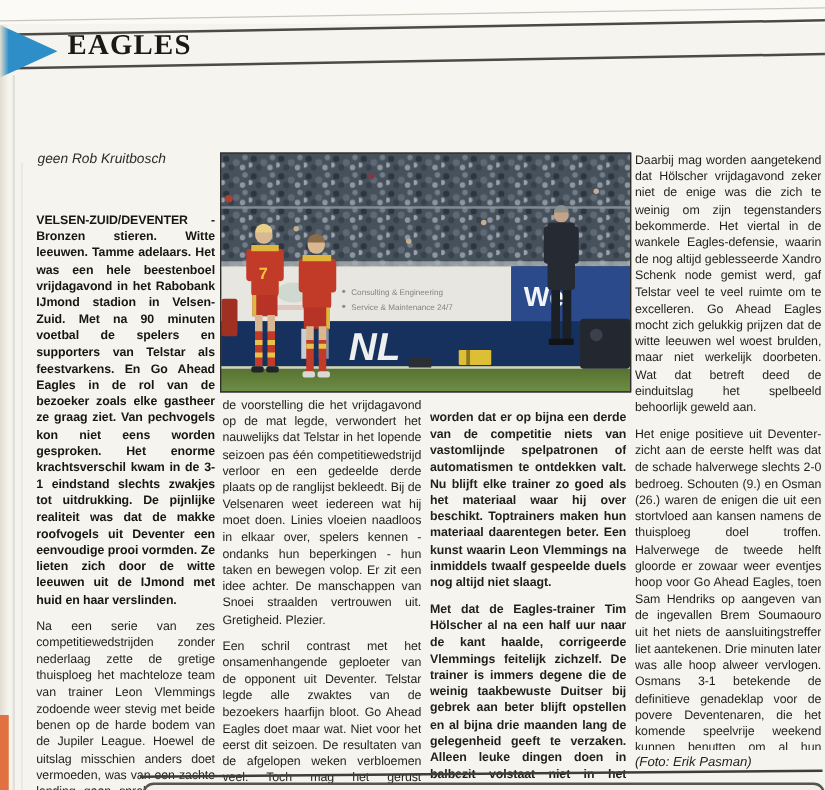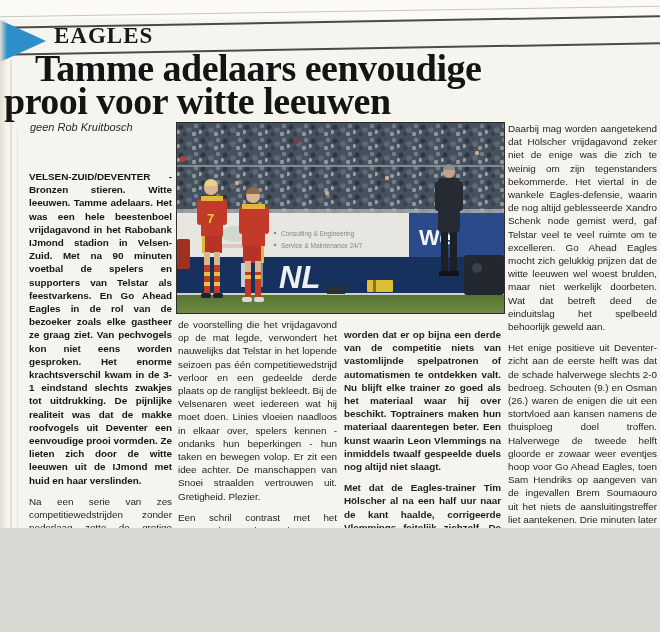--- a/index.html
+++ b/index.html
@@ -1,16 +1,16 @@
 <!DOCTYPE html>
 <html lang="nl"><head>
 <meta charset="utf-8">
 <style>
   html,body{margin:0;padding:0;background:#d9d7d1;}
-  .page{position:relative;width:660px;height:528px;background:#f6f4ef;overflow:hidden;
+  .page{position:relative;width:660px;height:632px;background:#f6f4ef;overflow:hidden;
         font-family:"Liberation Sans",sans-serif;color:#1f1e1b;}
   .scan-top{position:absolute;top:0;left:0;width:660px;height:19px;background:#fbfaf7;}
   .scan-edge{position:absolute;top:11px;left:0;width:660px;height:1px;background:#c9c6bd;transform:rotate(-0.9deg);}
   .rule{position:absolute;left:0;width:660px;height:2px;background:#4a4a46;transform:rotate(-1deg);}
   .rule.top{top:21px;}
   .rule.bottom{top:48px;}
   .triangle{position:absolute;left:0;top:20px;width:0;height:0;
             border-top:21px solid transparent;border-bottom:21px solid transparent;
             border-left:46px solid #2e8fc8;}
   .section-title{position:absolute;left:54px;top:23px;font-family:"Liberation Serif",serif;
@@ -49,24 +49,20 @@
 
 <div class="page">
   <div class="scan-top"></div>
   <div class="scan-edge"></div>
 
   <div class="rule top"></div>
   <div class="rule bottom"></div>
   <div class="triangle"></div>
   <span class="section-title">EAGLES</span>
 
-  <h1>
-    <span class="h1-line1">Tamme adelaars eenvoudige</span>
-    <span class="h1-line2">prooi voor witte leeuwen</span>
-  </h1>
   <div class="byline">geen Rob Kruitbosch</div>
 
   <div class="col col1">
     <p class="lead">VELSEN-ZUID/DEVENTER - Bronzen stieren. Witte leeuwen. Tamme adelaars. Het was een hele beestenboel vrijdagavond in het Rabobank IJmond stadion in Velsen-Zuid. Met na 90 minuten voetbal de spelers en supporters van Telstar als feestvarkens. En Go Ahead Eagles in de rol van de bezoeker zoals elke gastheer ze graag ziet. Van pechvogels kon niet eens worden gesproken. Het enorme krachtsverschil kwam in de 3-1 eindstand slechts zwakjes tot uitdrukking. De pijnlijke realiteit was dat de makke roofvogels uit Deventer een eenvoudige prooi vormden. Ze lieten zich door de witte leeuwen uit de IJmond met huid en haar verslinden.</p>
     <p>Na een serie van zes competitiewedstrijden zonder nederlaag zette de gretige thuisploeg het machteloze team van trainer Leon Vlemmings zodoende weer stevig met beide benen op de harde bodem van de Jupiler League. Hoewel de uitslag misschien anders doet vermoeden, was van een zachte landing geen sprake. Los van wat fases in de tweede helft troefde Telstar een ontstellend zwak Go Ahead Eagles op werkelijk alle fronten af.</p>
 
   </div>
 
   <figure class="photo">
     <svg viewBox="0 0 327 190" xmlns="http://www.w3.org/2000/svg">

